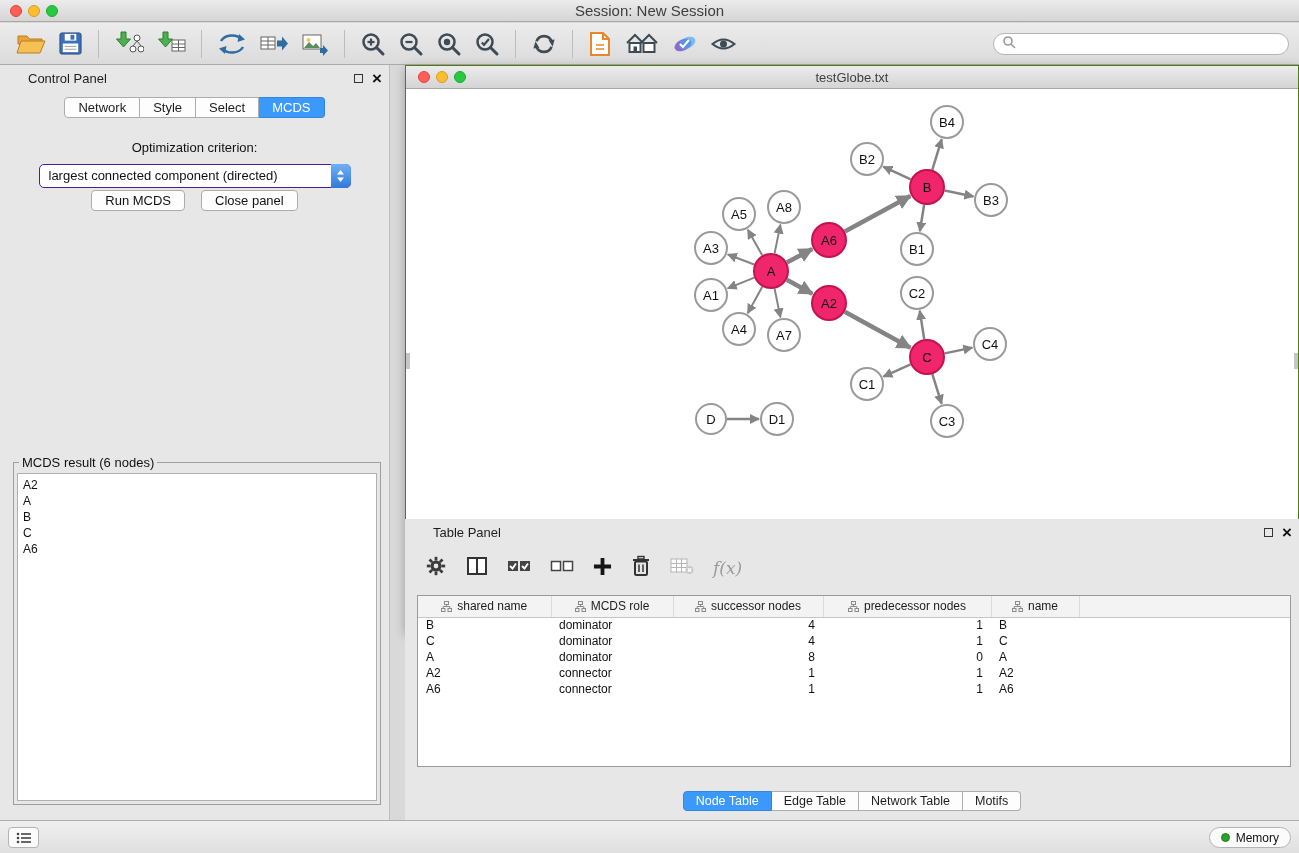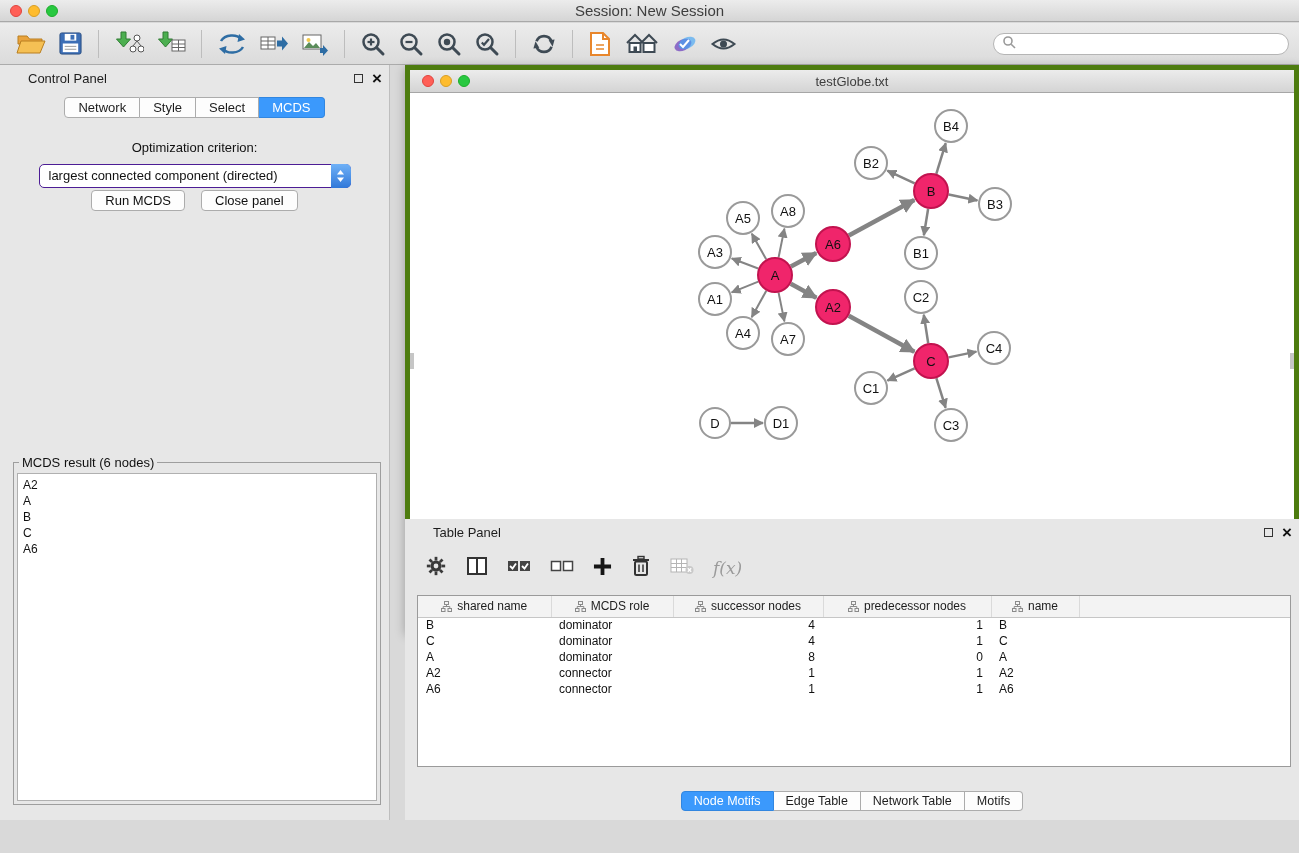--- a/index.html
+++ b/index.html
@@ -49,21 +49,21 @@
     border-radius:4px; font-size:13px; color:#111; }
   .result-fieldset { position:absolute; left:13px; right:8px; top:390px; bottom:15px;
     border:1px solid #9E9E9E; padding:3px; }
   .result-fieldset legend { font-size:13px; color:#111; padding:0 3px; margin-left:2px; }
   .result-list { width:100%; height:100%; background:#fff; border:1px solid #B0B0B0;
     font-size:12px; color:#111; padding:3px 5px; overflow:hidden; }
   .result-item { height:16px; line-height:16px; }
 
   
   .network-window { position:absolute; left:405px; top:65px; width:894px; height:567px;
-    background:#fff; border:5px solid #4d7c0f; box-shadow:0 3px 10px rgba(0,0,0,.28); }
+    background:#fff; border:1px solid #4d7c0f; box-shadow:0 3px 10px rgba(0,0,0,.28); }
   .nw-titlebar { position:relative; height:23px; background:linear-gradient(#ECECEC,#D4D4D4);
     border-bottom:1px solid #A6A6A6; }
   .nw-titlebar .title { text-align:center; line-height:23px; font-size:13px; color:#3e3e3e; }
   .nw-titlebar .tl { top:5px; }
   .nw-titlebar .tl.red { left:12px; } .nw-titlebar .tl.yellow { left:30px; } .nw-titlebar .tl.green { left:48px; }
   .nw-canvas { position:absolute; top:24px; left:0; right:0; bottom:0; background:#fff; overflow:hidden; }
   .handle { position:absolute; background:#C6C6C6; }
   .h-right { right:0; top:50%; width:4px; height:16px; margin-top:-8px; }
   .h-left  { left:0; top:50%; width:4px; height:16px; margin-top:-8px; }
   .h-bottom{ bottom:0; left:50%; width:16px; height:4px; margin-left:-8px; }
@@ -593,21 +593,37 @@
               <td class="">connector</td>
               <td class="r">1</td>
               <td class="r-lg">1</td>
               <td class="ind">A6</td>
               <td></td>
             </tr>
           </tbody>
       </table>
     </div>
     <div class="tp-tabs">
-      <div class="seg-tab first active">Node Motifs</div>
+      <div class="seg-tab first active">Node Table</div>
       <div class="seg-tab">Edge Table</div>
       <div class="seg-tab">Network Table</div>
       <div class="seg-tab last">Motifs</div>
     </div>
   </div>
 
+  <div class="statusbar">
+    <div class="list-btn">
+      <svg width="16" height="12" viewBox="0 0 16 12">
+        <circle cx="2" cy="2" r="1.3" fill="#444"></circle>
+          <line x1="5" y1="2" x2="15" y2="2" stroke="#444" stroke-width="1.6"></line>
+        <circle cx="2" cy="6" r="1.3" fill="#444"></circle>
+          <line x1="5" y1="6" x2="15" y2="6" stroke="#444" stroke-width="1.6"></line>
+        <circle cx="2" cy="10" r="1.3" fill="#444"></circle>
+          <line x1="5" y1="10" x2="15" y2="10" stroke="#444" stroke-width="1.6"></line>
+      </svg>
+    </div>
+    <div class="memory-btn">
+      <span class="memory-dot"></span>
+      <span>Memory</span>
+    </div>
+  </div>
 
 </div>
 
 </body></html>

